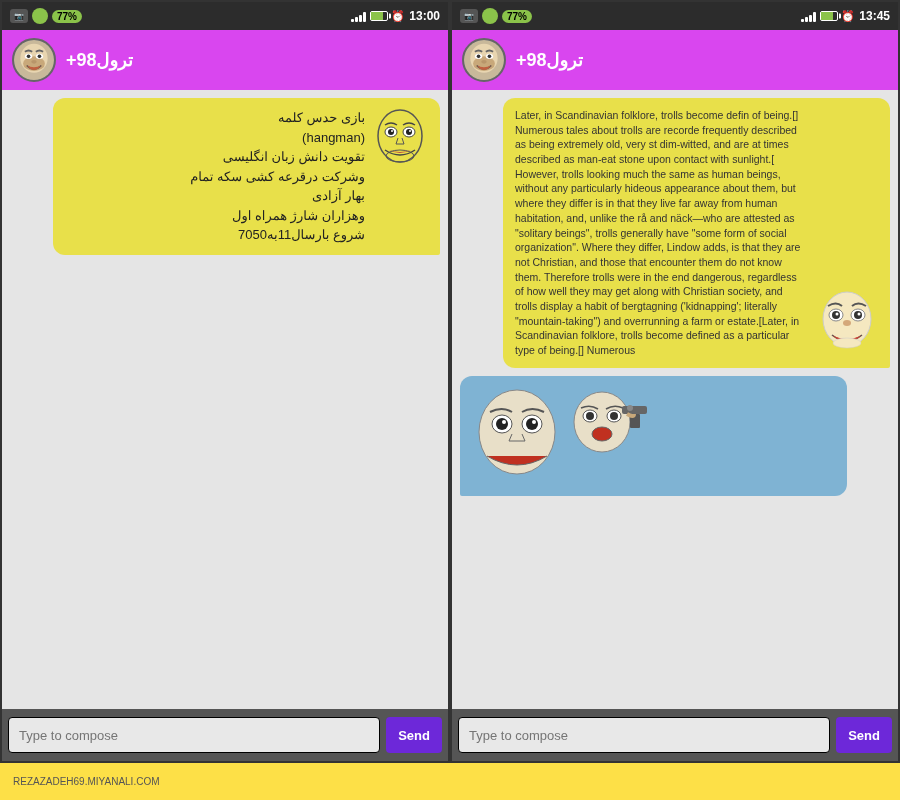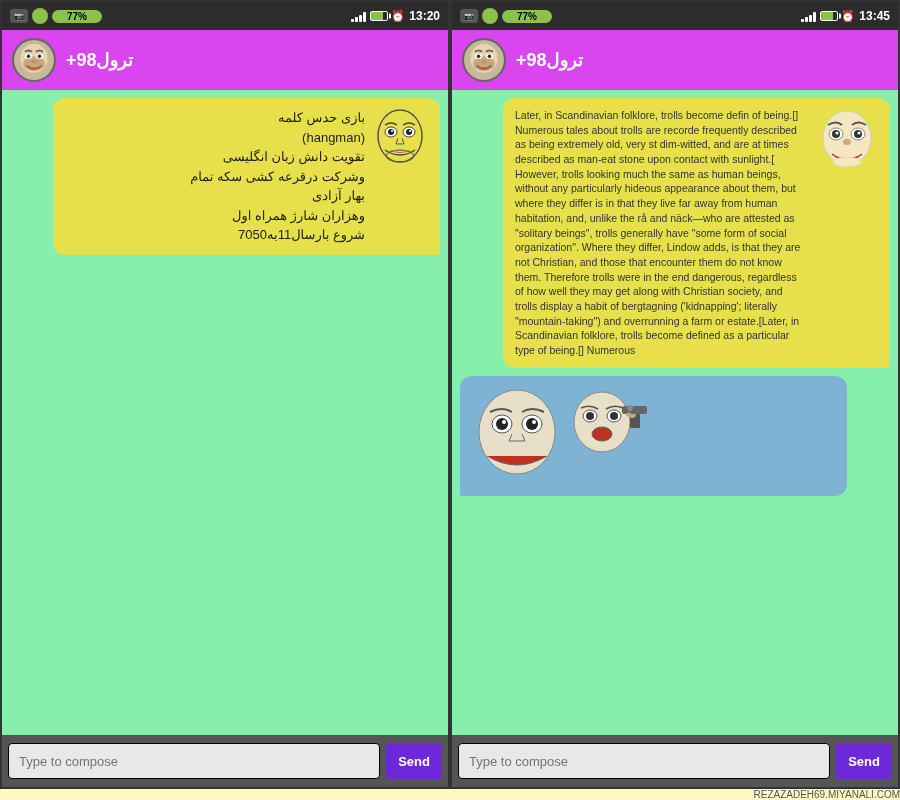--- a/index.html
+++ b/index.html
@@ -69,21 +69,21 @@
       width: 16px;
       height: 16px;
       background: #8bc34a;
       border-radius: 50%;
       display: inline-block;
     }
 
     .battery-pct {
       background: #8bc34a;
       border-radius: 8px;
-      padding: 1px 15px;
+      padding: 1px 5px;
       font-size: 10px;
       color: #000;
       font-weight: bold;
     }
 
     .signal-bars {
       display: flex;
       align-items: flex-end;
       gap: 1px;
       height: 12px;
@@ -152,21 +152,21 @@
     .chat-name {
       color: #fff;
       font-size: 18px;
       font-weight: bold;
       direction: rtl;
     }
 
     
     .messages-area {
       flex: 1;
-      background: #86efac;
+      background: #e5e5e5;
       overflow-y: auto;
       padding: 8px;
       display: flex;
       flex-direction: column;
       gap: 8px;
     }
 
     .bubble {
       border-radius: 12px;
       padding: 10px 12px;
@@ -255,23 +255,23 @@
       padding: 6px 12px;
       font-size: 13px;
       font-weight: bold;
       cursor: pointer;
       height: 36px;
       white-space: nowrap;
     }
 
     
     .watermark {
-      background: #fef9c3;
-      text-align: right;
-      padding: 0;
+      background: #fde047;
+      text-align: left;
+      padding: 13px;
       font-size: 10px;
       color: #555;
     }
   </style>
 </head>
 <body>
 
 <div class="phones-container">
 
   <div class="phone">
@@ -286,21 +286,21 @@
         <div class="signal-bars">
           <div class="signal-bar" style="height:3px"></div>
           <div class="signal-bar" style="height:5px"></div>
           <div class="signal-bar" style="height:7px"></div>
           <div class="signal-bar" style="height:10px"></div>
         </div>
         <div class="battery-icon">
             <div class="battery-fill"></div>
           </div>
         <span class="alarm-icon">⏰</span>
-        <span>13:20</span>
+        <span>13:00</span>
       </div>
     </div>
 
     <div class="chat-header">
       <div class="avatar">
         <svg width="44" height="44" viewBox="0 0 44 44">
           <rect width="44" height="44" fill="#c8b89a" rx="22"></rect>
           <ellipse cx="22" cy="20" rx="15" ry="16" fill="#e8d5b0"></ellipse>
           <ellipse cx="22" cy="26" rx="12" ry="8" fill="#c8a87a"></ellipse>
 
@@ -406,21 +406,21 @@
           <path d="M14 28 Q22 38 30 28 Q22 32 14 28Z" fill="#c06040"></path>
           <path d="M12 13 Q16 10 20 13" stroke="#666" stroke-width="2" fill="none"></path>
           <path d="M24 13 Q28 10 32 13" stroke="#666" stroke-width="2" fill="none"></path>
         </svg>
       </div>
       <span class="chat-name">ترول98+</span>
     </div>
 
     <div class="messages-area">
 
-      <div class="bubble bubble-received" style="width:98%; display:flex; gap:16px; align-items:flex-start;">
+      <div class="bubble bubble-received" style="width:98%; display:flex; gap:16px; align-items:flex-end;">
         <div class="msg-text-en" style="flex:1; font-size:10.5px;">
           Later, in Scandinavian folklore, trolls become defin of being.[] Numerous tales about trolls are recorde frequently described as being extremely old, very st dim-witted, and are at times described as man-eat stone upon contact with sunlight.[ However, trolls looking much the same as human beings, without any particularly hideous appearance about them, but where they differ is in that they live far away from human habitation, and, unlike the rå and näck—who are attested as "solitary beings", trolls generally have "some form of social organization". Where they differ, Lindow adds, is that they are not Christian, and those that encounter them do not know them. Therefore trolls were in the end dangerous, regardless of how well they may get along with Christian society, and trolls display a habit of bergtagning ('kidnapping'; literally "mountain-taking") and overrunning a farm or estate.[Later, in Scandinavian folklore, trolls become defined as a particular type of being.[] Numerous
         </div>
         <div style="width:60px; flex-shrink:0;">
           <svg width="58" height="65" viewBox="0 0 58 65">
             <ellipse cx="29" cy="30" rx="24" ry="27" fill="#f5e8c0" stroke="#ccc" stroke-width="1"></ellipse>
             <ellipse cx="18" cy="26" rx="7" ry="6" fill="white" stroke="#888" stroke-width="1"></ellipse>
             <ellipse cx="40" cy="26" rx="7" ry="6" fill="white" stroke="#888" stroke-width="1"></ellipse>
             <circle cx="18" cy="26" r="4" fill="#333"></circle>
             <circle cx="40" cy="26" r="4" fill="#333"></circle>

